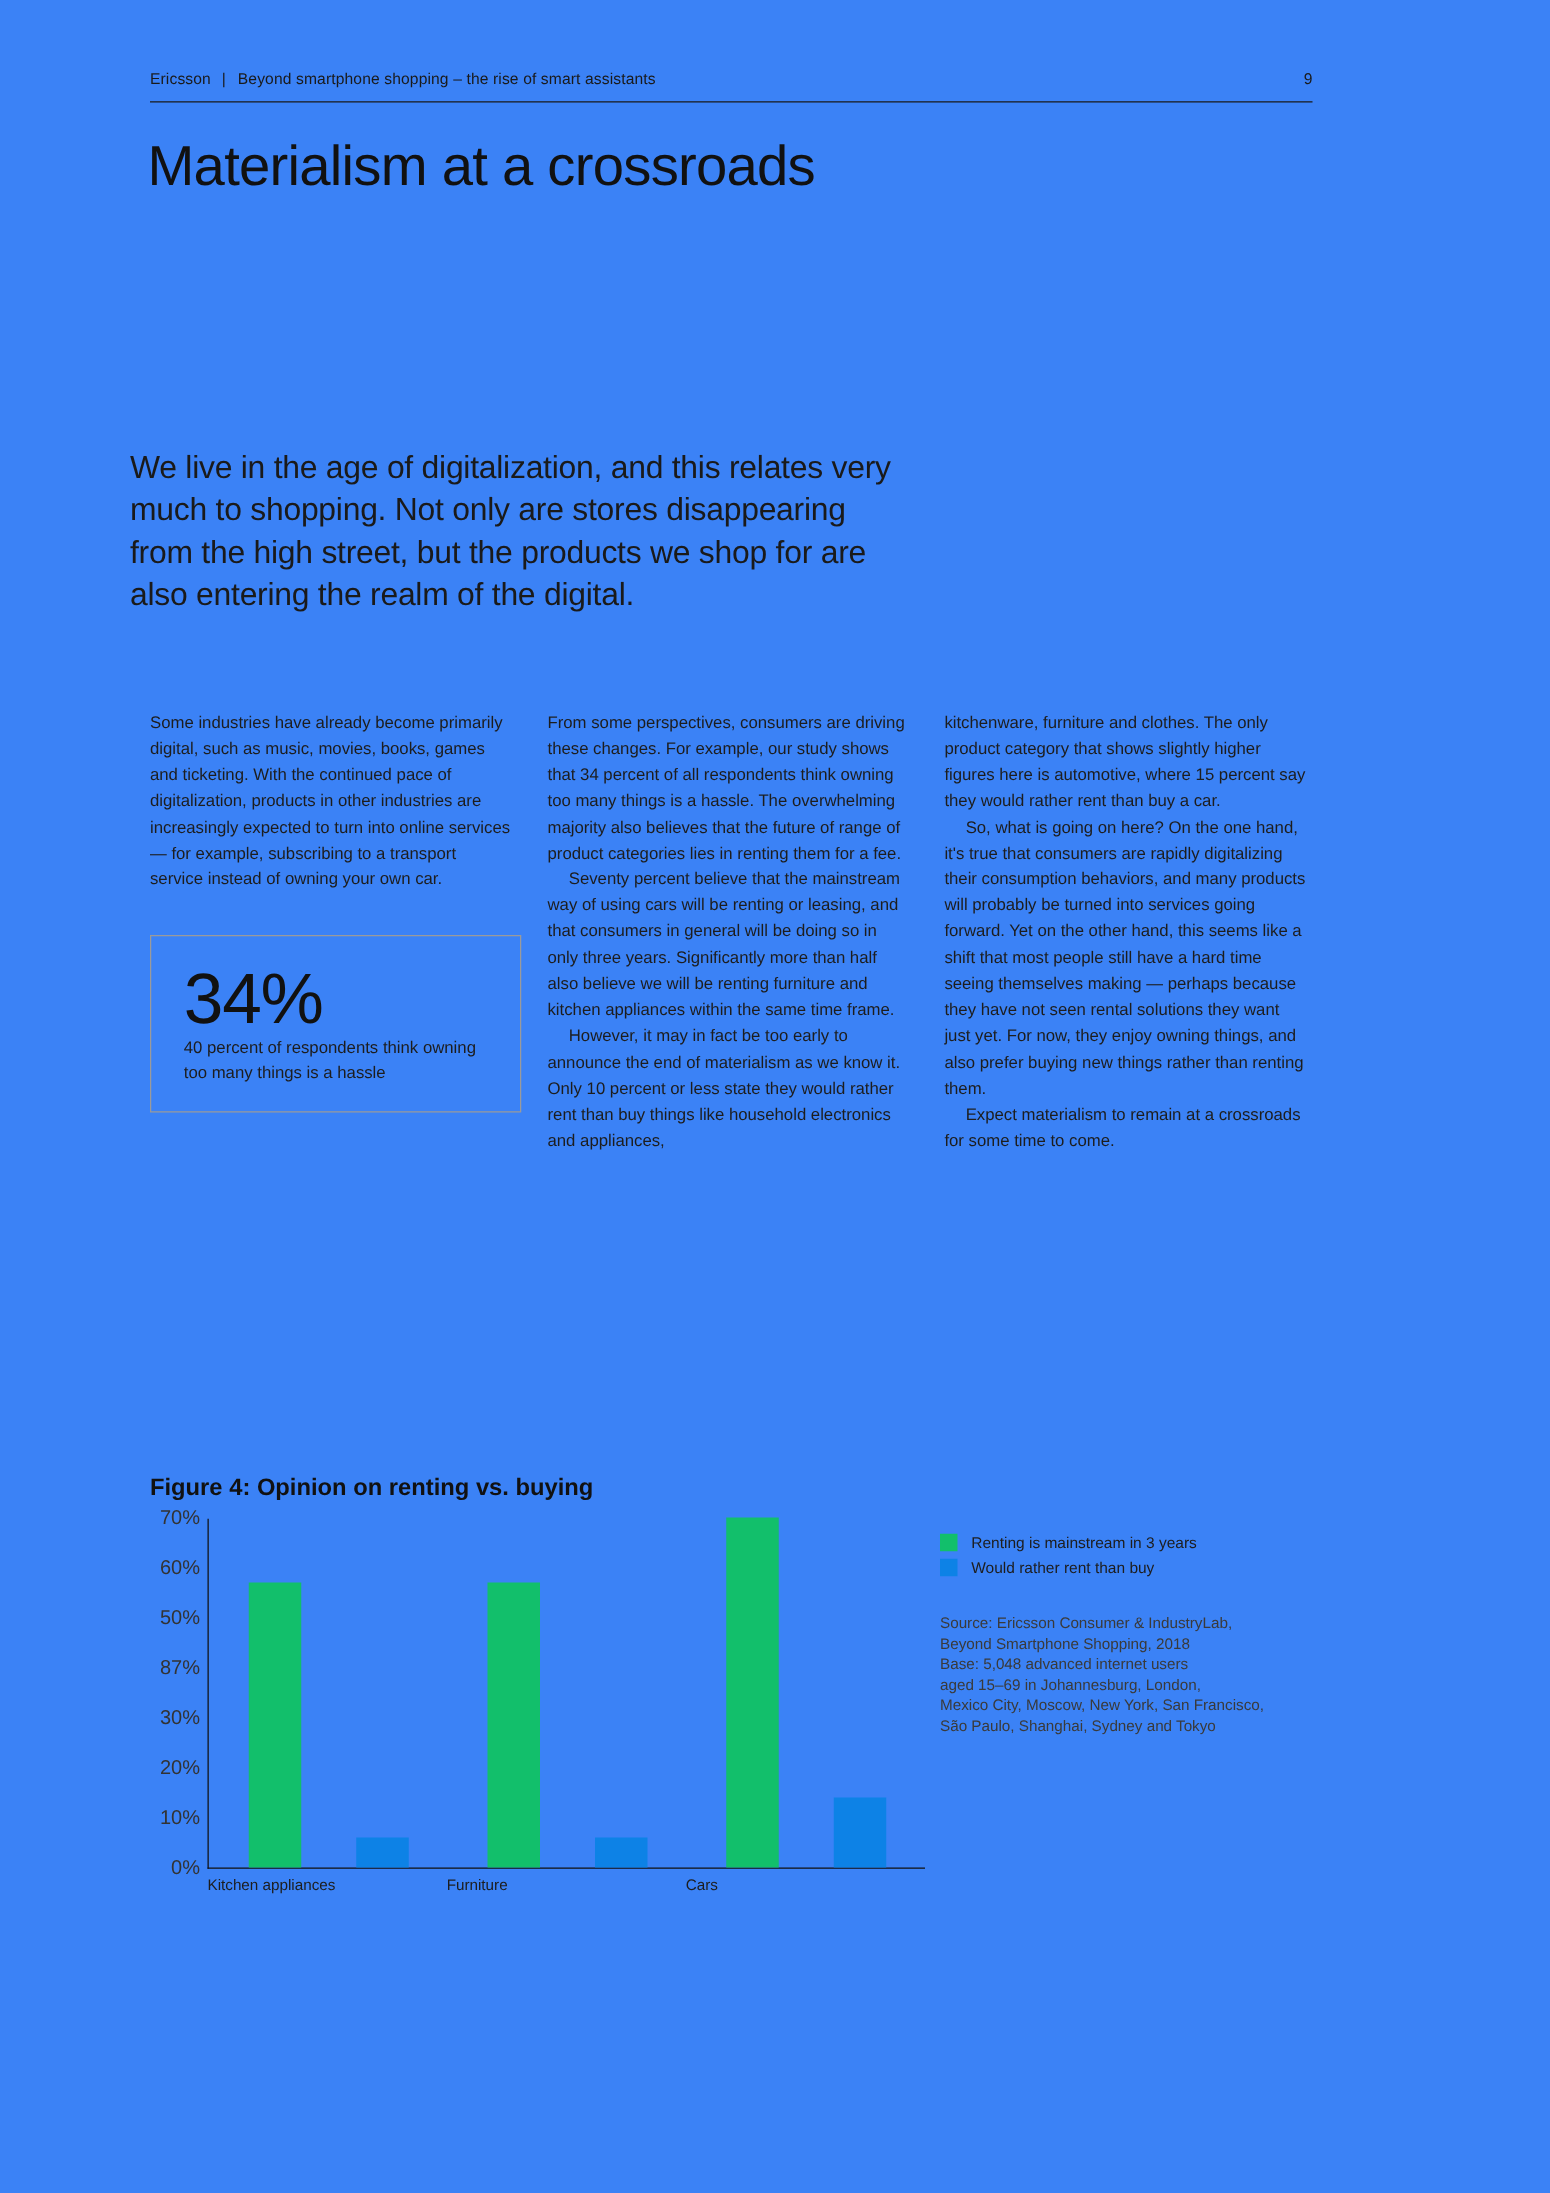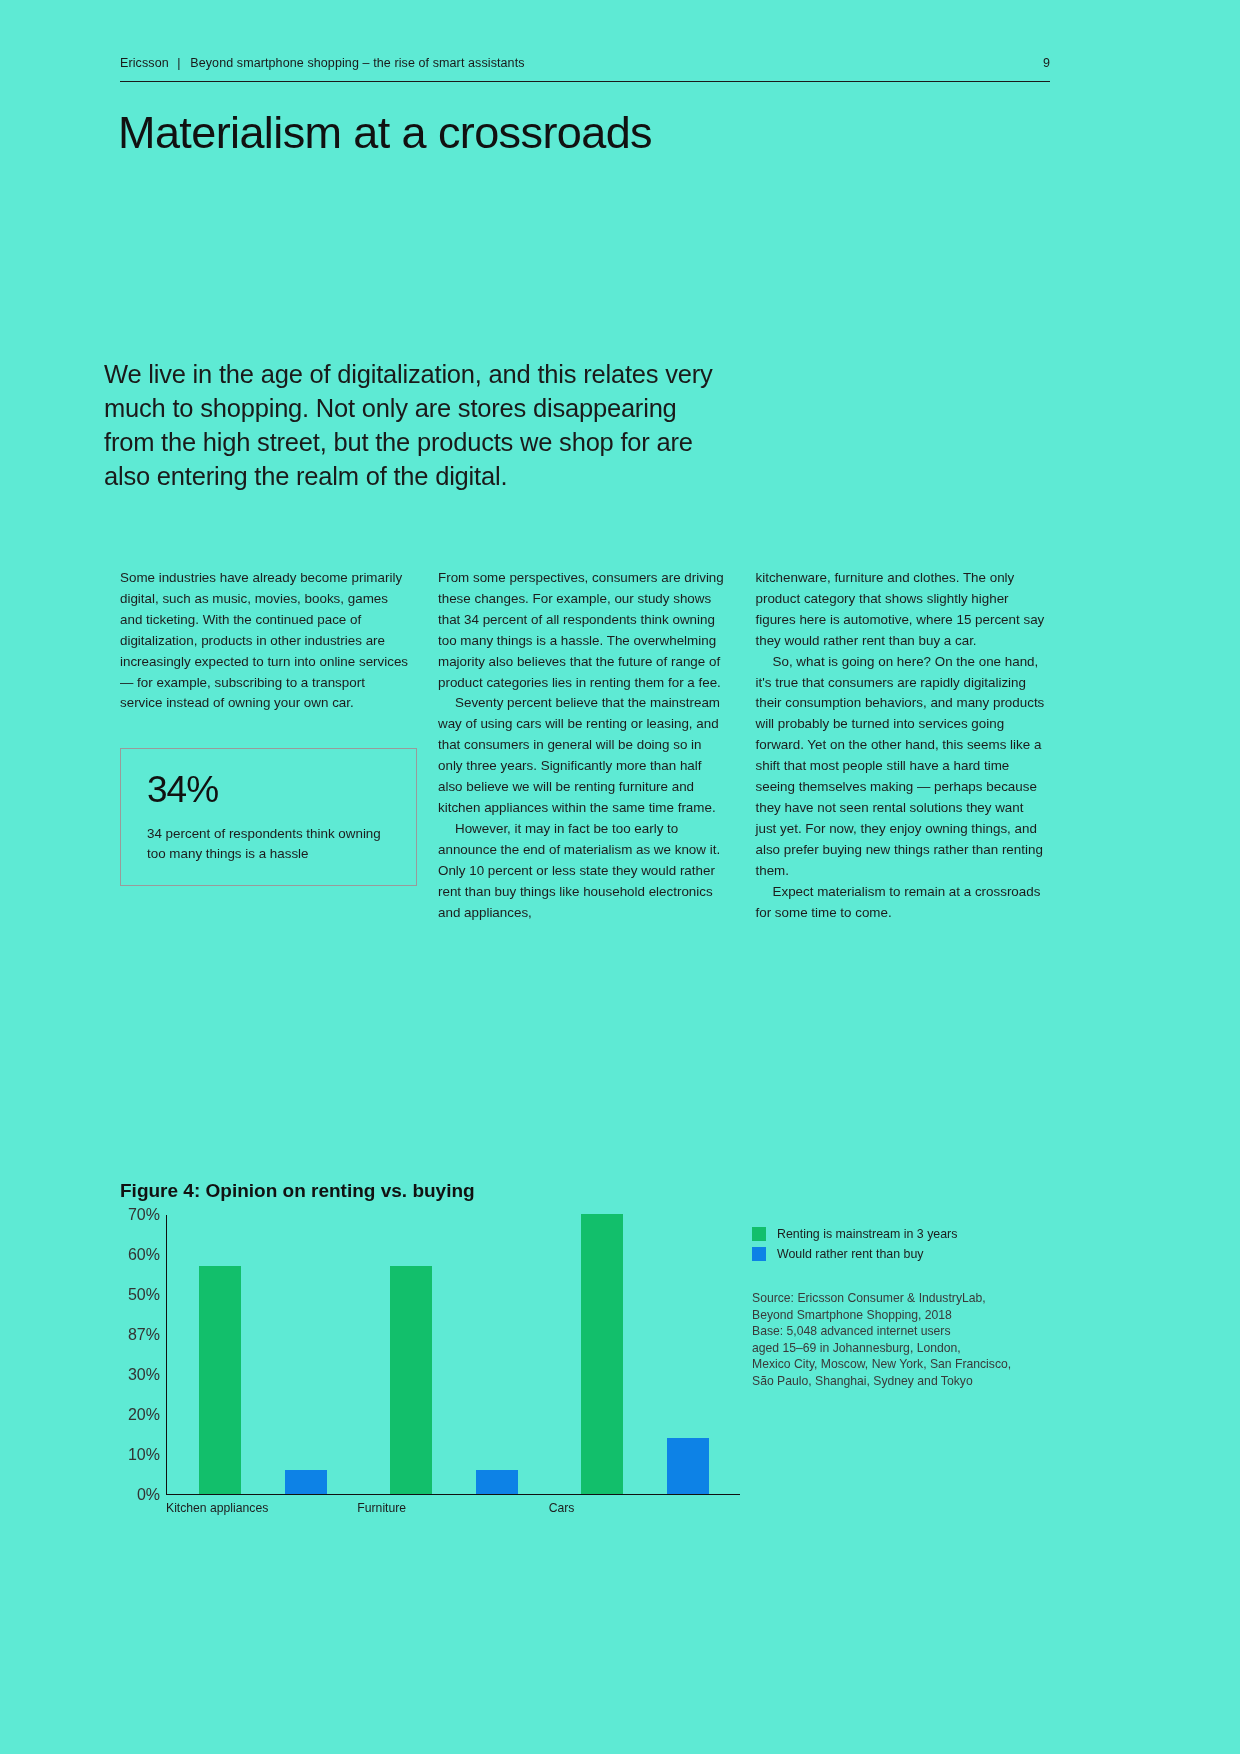--- a/index.html
+++ b/index.html
@@ -15,21 +15,21 @@
     color: #1a1a1a;
     position: relative;
     overflow: hidden;
   }
 
   .page {
     position: absolute;
     left: 0; top: 0;
     width: 1240px;
     height: 1754px;
-    background: #5eead4;
+    background: #3b82f6;
   }
 
   
   .header {
     position: absolute;
     left: 120px;
     top: 56px;
     width: 930px;
     display: flex;
     align-items: baseline;
@@ -103,26 +103,25 @@
   .col p.indent { text-indent: 17px; }
 
   
   .callout {
     margin-top: 34px;
     border: 1px solid #9a9a9a;
     width: 297px;
     padding: 22px 22px 20px 26px;
   }
   .callout-number {
-    font-size: 37px;
+    font-size: 57px;
     font-weight: 300;
     line-height: 1;
     letter-spacing: -1px;
     color: #111;
-    margin-bottom: 16px;
   }
   .callout-text {
     font-size: 13.4px;
     line-height: 1.5;
     color: #1d1d1d;
   }
 
   
   .figure-caption {
     position: absolute;
@@ -256,21 +255,21 @@
 
   <div class="lead">We live in the age of digitalization, and this relates very much to shopping. Not only are stores disappearing from the high street, but the products we shop for are also entering the realm of the digital.</div>
 
   <div class="columns">
 
     <div class="col">
       <p>Some industries have already become primarily digital, such as music, movies, books, games and ticketing. With the continued pace of digitalization, products in other industries are increasingly expected to turn into online services — for example, subscribing to a transport service instead of owning your own car.</p>
 
       <div class="callout">
         <div class="callout-number">34%</div>
-        <div class="callout-text">34 percent of respondents think owning too many things is a hassle</div>
+        <div class="callout-text">40 percent of respondents think owning too many things is a hassle</div>
       </div>
     </div>
 
     <div class="col">
       <p>From some perspectives, consumers are driving these changes. For example, our study shows that 34 percent of all respondents think owning too many things is a hassle. The overwhelming majority also believes that the future of range of product categories lies in renting them for a fee.</p>
       <p class="indent">Seventy percent believe that the mainstream way of using cars will be renting or leasing, and that consumers in general will be doing so in only three years. Significantly more than half also believe we will be renting furniture and kitchen appliances within the same time frame.</p>
       <p class="indent">However, it may in fact be too early to announce the end of materialism as we know it. Only 10 percent or less state they would rather rent than buy things like household electronics and appliances,</p>
     </div>
 
     <div class="col">

